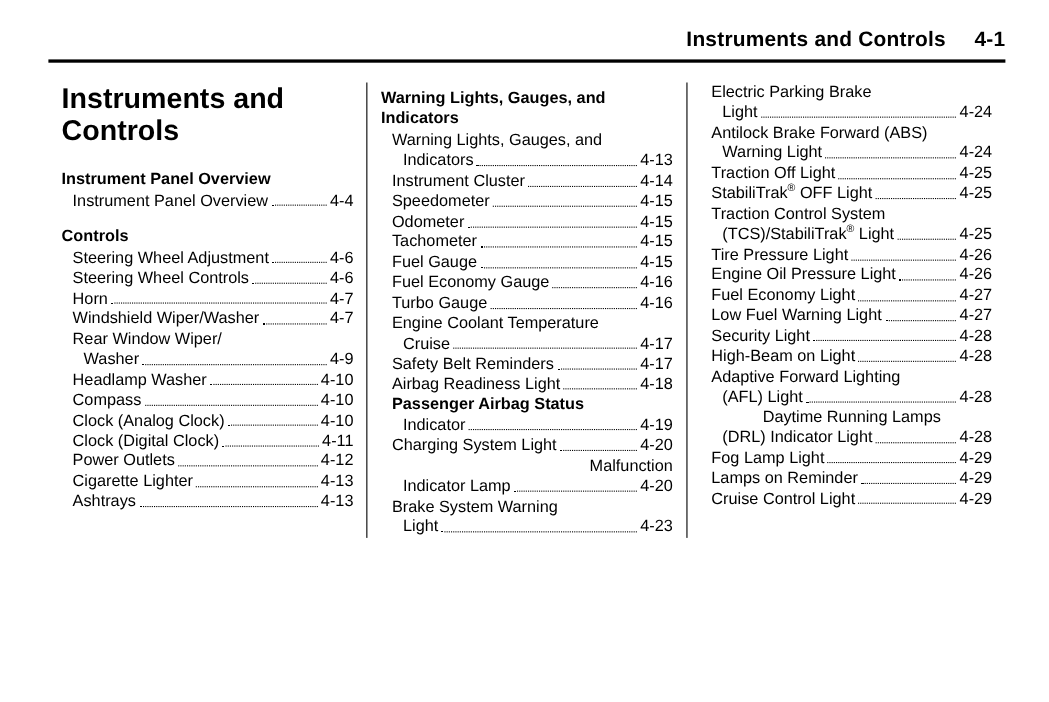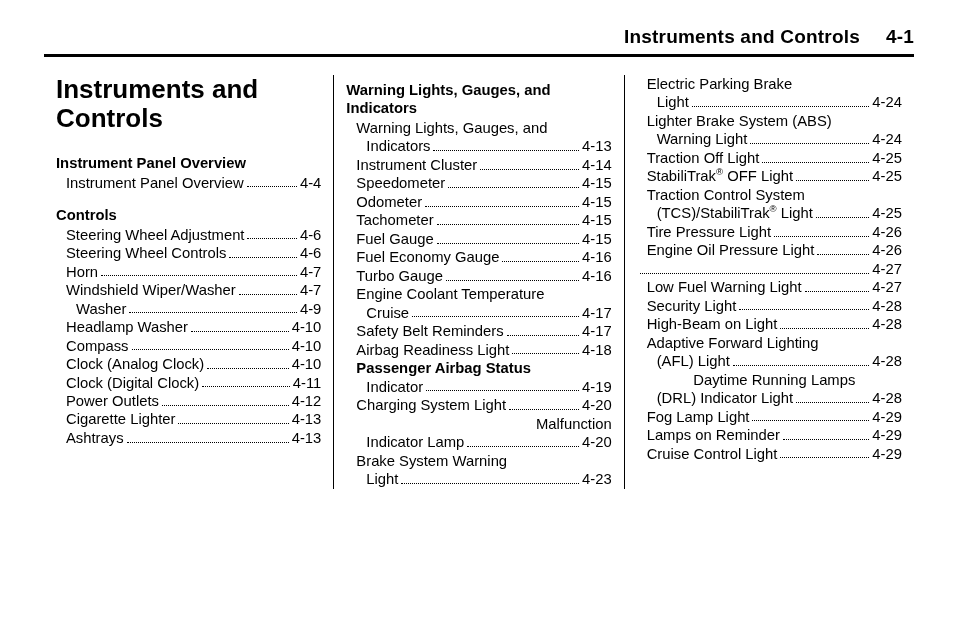--- a/index.html
+++ b/index.html
@@ -121,20 +121,21 @@
         <div class="toc-entry">
           <span class="toc-label">Horn</span>
           <span class="dots"></span>
           <span class="toc-page">4-7</span>
         </div>
         <div class="toc-entry">
           <span class="toc-label">Windshield Wiper/Washer</span>
           <span class="dots"></span>
           <span class="toc-page">4-7</span>
         </div>
+        <div class="toc-label" style="padding-left: 10px;">Rear Window Wiper/</div>
         <div class="toc-entry">
           <span class="toc-label toc-cont">Washer</span>
           <span class="dots"></span>
           <span class="toc-page">4-9</span>
         </div>
         <div class="toc-entry">
           <span class="toc-label">Headlamp Washer</span>
           <span class="dots"></span>
           <span class="toc-page">4-10</span>
         </div>
@@ -252,21 +253,21 @@
           <span class="toc-page">4-23</span>
         </div>
       </div>
     <div class="col" id="col3">
         <div class="toc-label" style="padding-left: 10px;">Electric Parking Brake</div>
         <div class="toc-entry">
           <span class="toc-label toc-cont">Light</span>
           <span class="dots"></span>
           <span class="toc-page">4-24</span>
         </div>
-        <div class="toc-label" style="padding-left: 10px;">Lighter Brake System (ABS)</div>
+        <div class="toc-label" style="padding-left: 10px;">Antilock Brake Forward (ABS)</div>
         <div class="toc-entry">
           <span class="toc-label toc-cont">Warning Light</span>
           <span class="dots"></span>
           <span class="toc-page">4-24</span>
         </div>
         <div class="toc-entry">
           <span class="toc-label">Traction Off Light</span>
           <span class="dots"></span>
           <span class="toc-page">4-25</span>
         </div>
@@ -285,20 +286,21 @@
           <span class="toc-label">Tire Pressure Light</span>
           <span class="dots"></span>
           <span class="toc-page">4-26</span>
         </div>
         <div class="toc-entry">
           <span class="toc-label">Engine Oil Pressure Light</span>
           <span class="dots"></span>
           <span class="toc-page">4-26</span>
         </div>
         <div class="toc-entry">
+          <span class="toc-label">Fuel Economy Light</span>
           <span class="dots"></span>
           <span class="toc-page">4-27</span>
         </div>
         <div class="toc-entry">
           <span class="toc-label">Low Fuel Warning Light</span>
           <span class="dots"></span>
           <span class="toc-page">4-27</span>
         </div>
         <div class="toc-entry">
           <span class="toc-label">Security Light</span>

